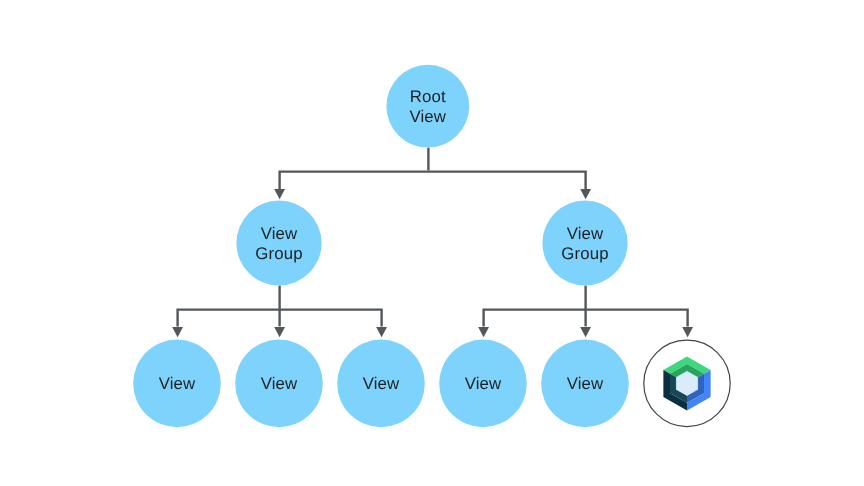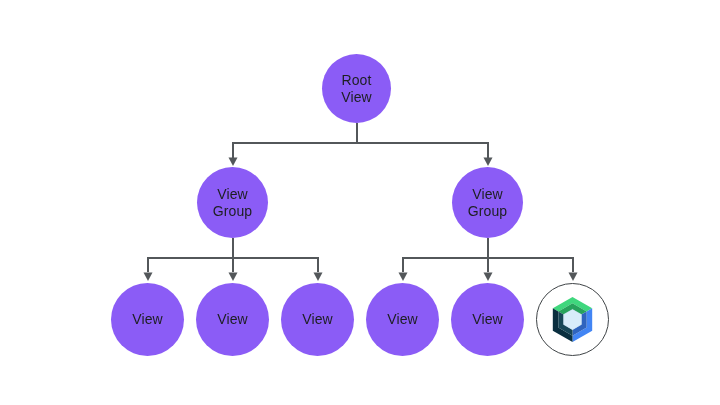--- a/index.html
+++ b/index.html
@@ -19,21 +19,21 @@
   }
   .connectors path {
     fill: none;
     stroke: #53575a;
     stroke-width: 2;
   }
   .connectors polygon { fill: #53575a; }
   .node {
     position: absolute;
     border-radius: 50%;
-    background: #8b5cf6;
+    background: #7dd3fc;
     display: flex;
     align-items: center;
     justify-content: center;
   }
   .node .lbl {
     font-size: 14px;
     line-height: 17px;
     color: #1d1f21;
     text-align: center;
     white-space: pre-line;

